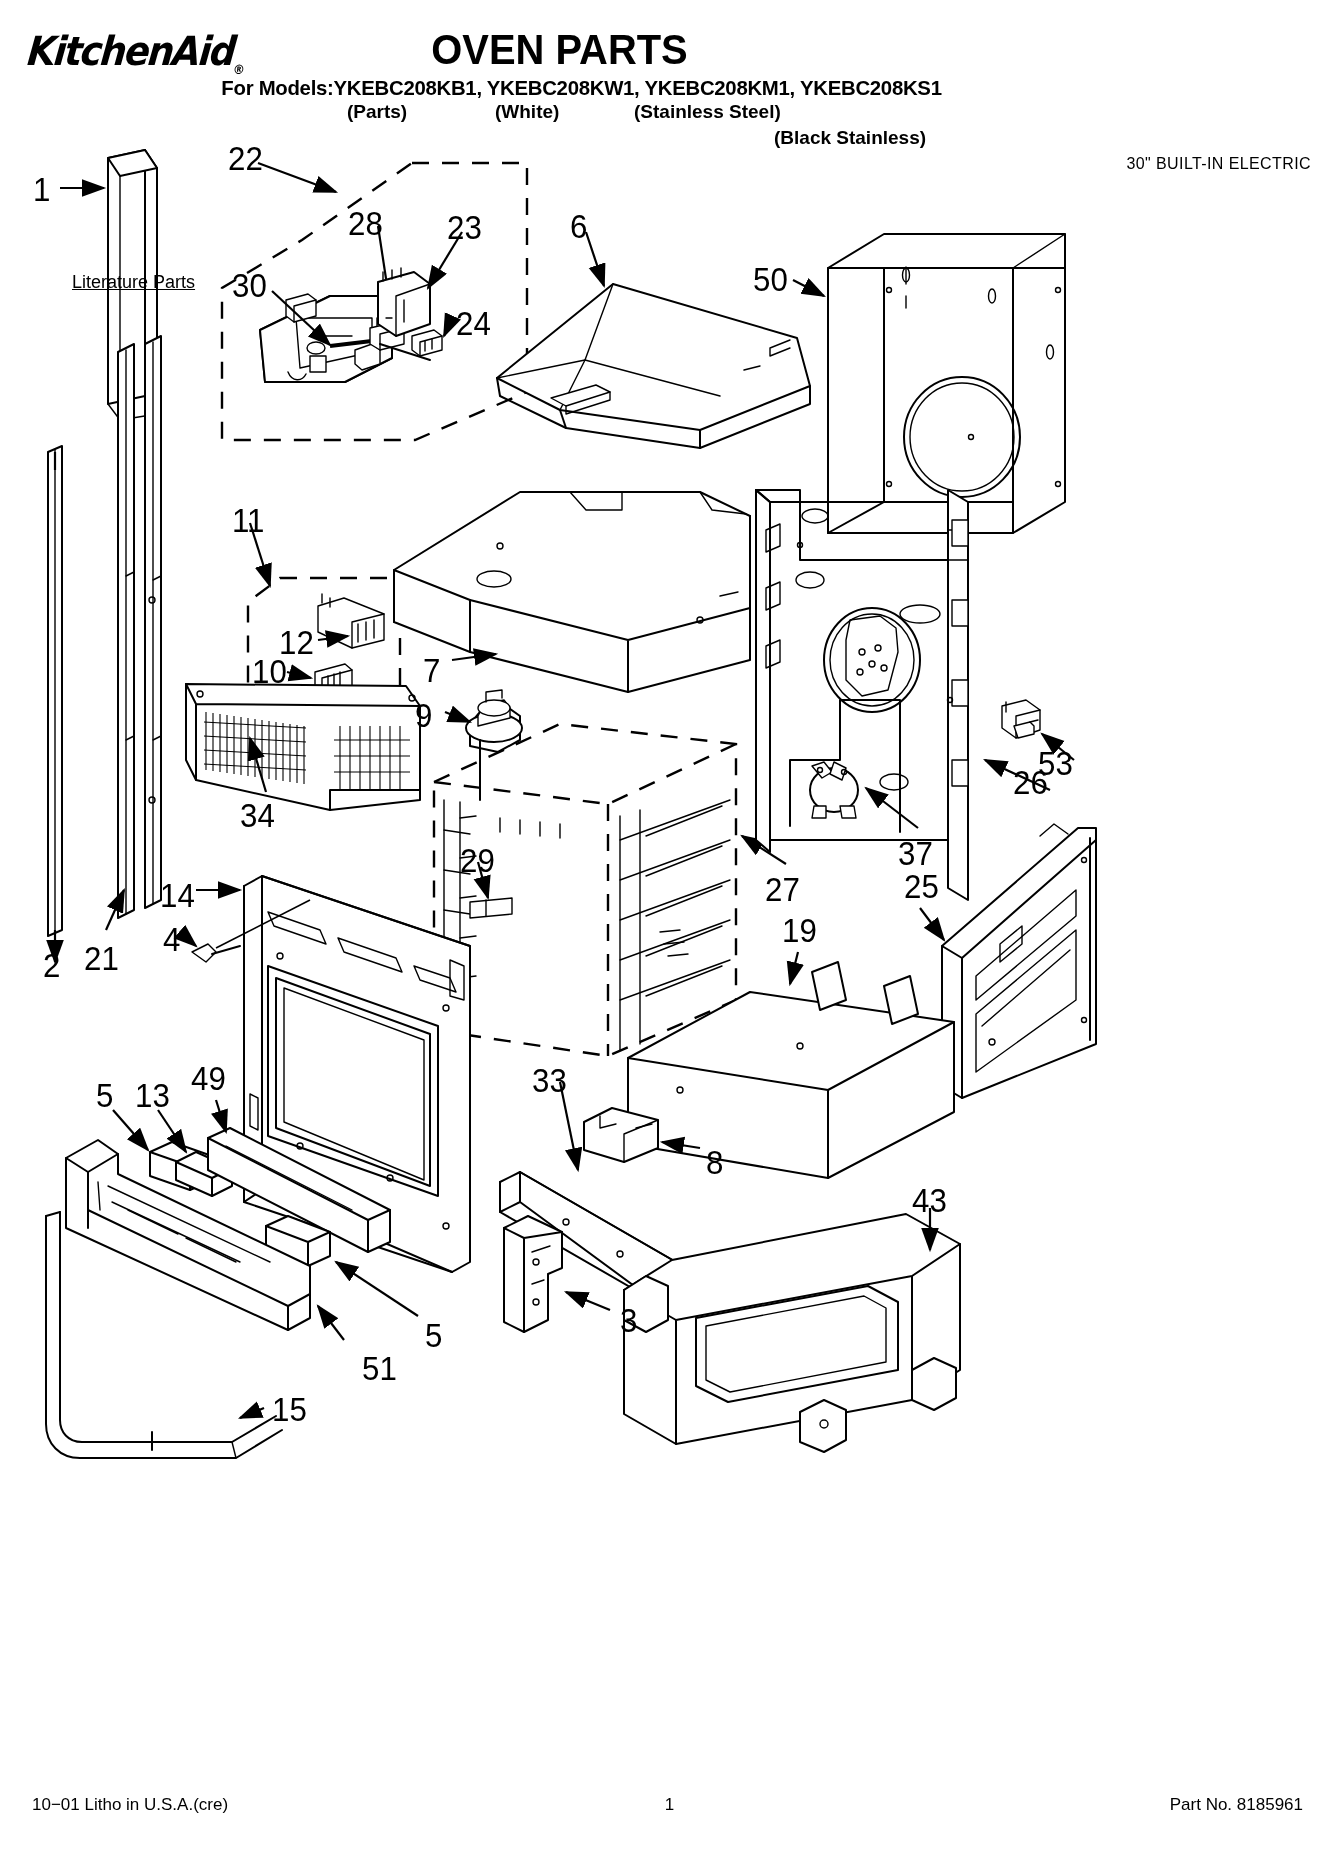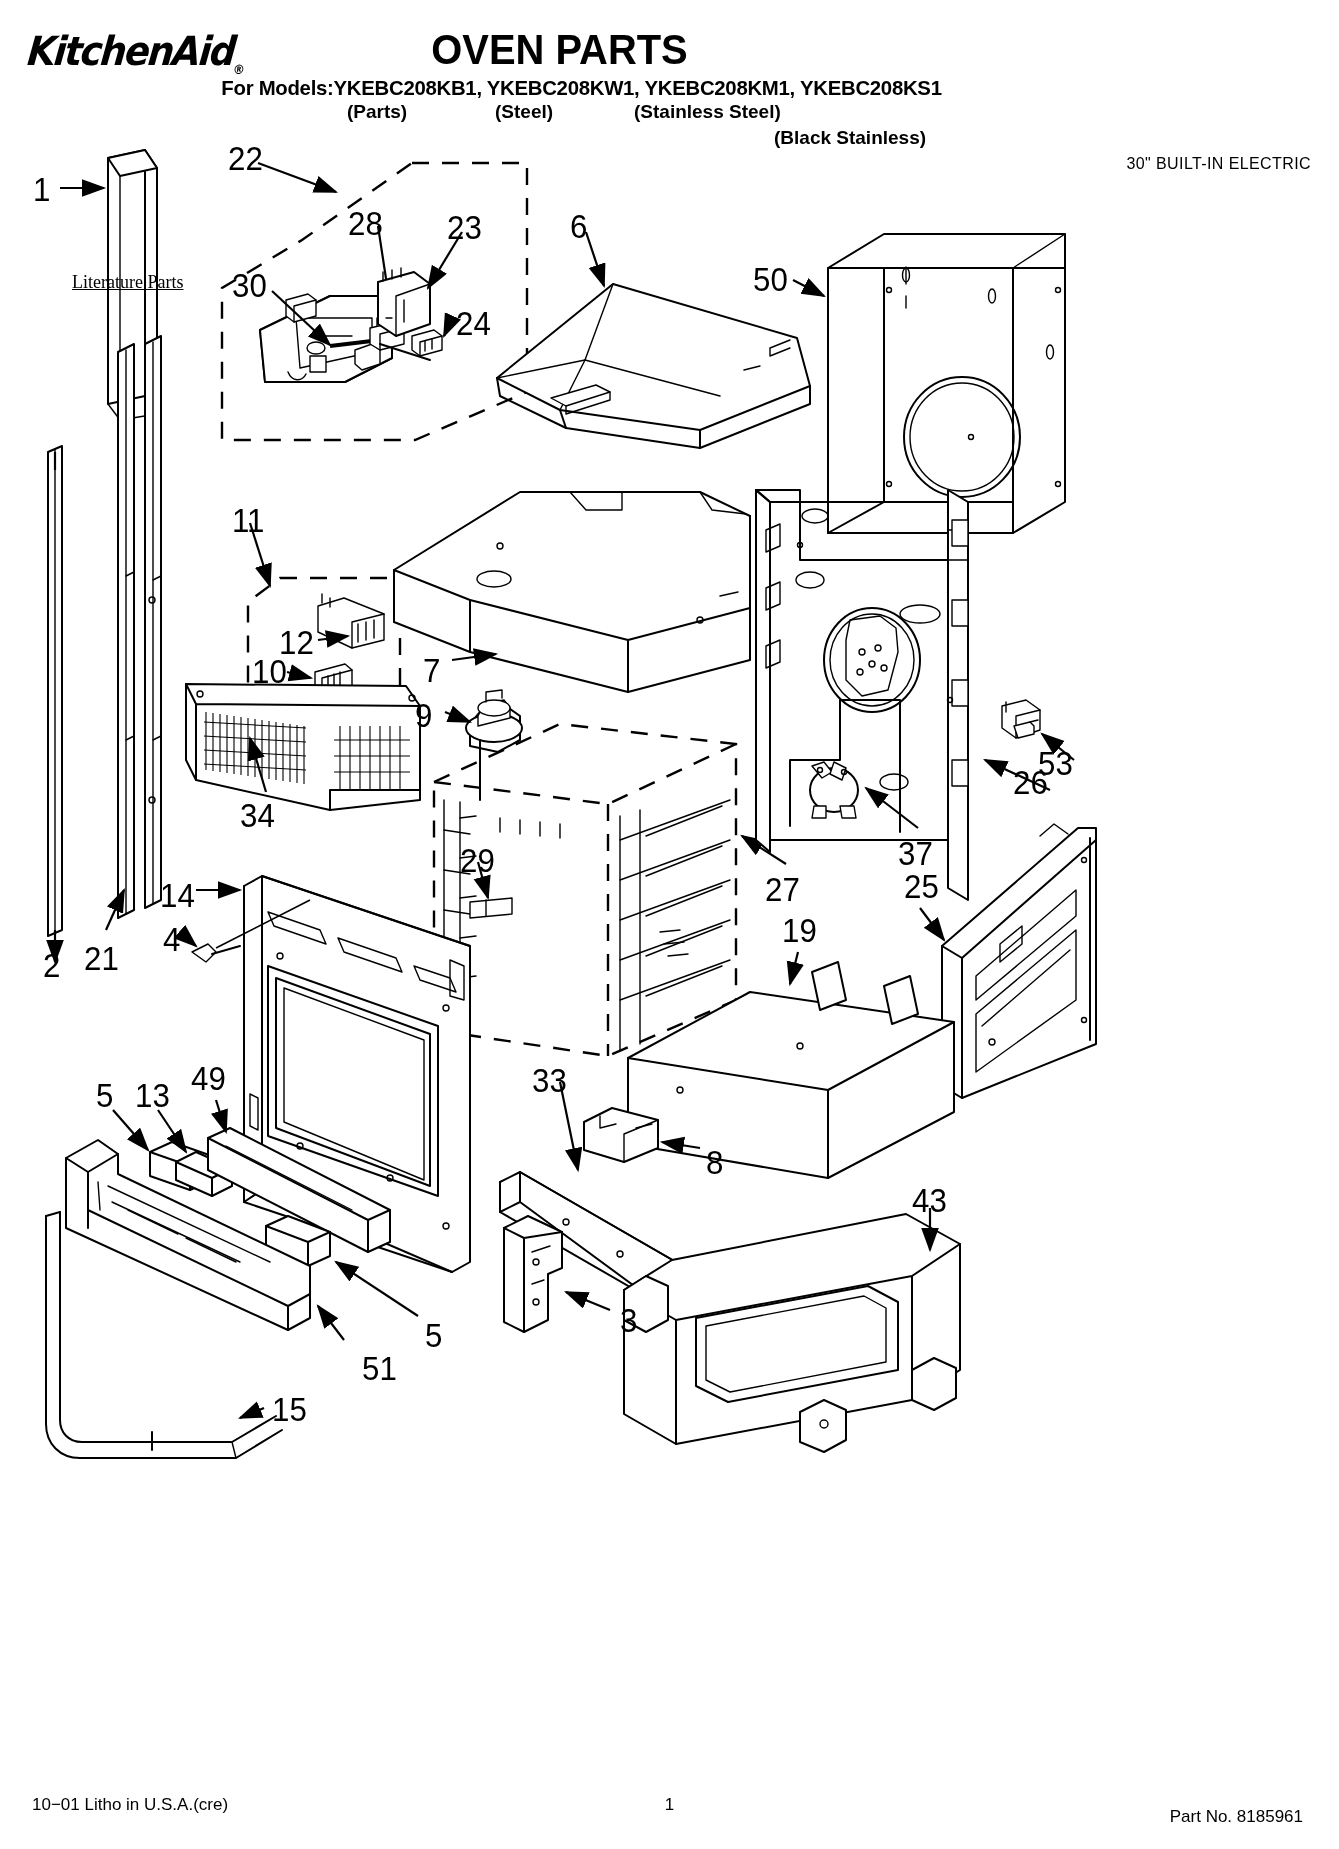--- a/index.html
+++ b/index.html
@@ -50,21 +50,21 @@
   .subtitle{
     position:absolute;right:28px;top:155px;
     font-size:16px;letter-spacing:0.4px;font-weight:normal;
     font-family:"Liberation Sans", sans-serif;
   }
 
   
   #footer{position:absolute;left:0;top:1795px;width:1339px;height:40px;font-size:17px;}
   #footer .left{position:absolute;left:32px;top:0;white-space:nowrap;}
   #footer .center{position:absolute;left:0;top:0;width:1339px;text-align:center;}
-  #footer .right{position:absolute;right:36px;top:12px;white-space:nowrap;}
+  #footer .right{position:absolute;right:36px;top:0;white-space:nowrap;}
 
   
   #drawing{position:absolute;left:0;top:0;width:1339px;height:1849px;}
   #drawing svg{display:block;}
   .ln{fill:none;stroke:#000;stroke-width:2;stroke-linejoin:round;stroke-linecap:round;}
   .ln-t{fill:none;stroke:#000;stroke-width:1.4;stroke-linejoin:round;stroke-linecap:round;}
   .fillw{fill:#fff;stroke:#000;stroke-width:2;stroke-linejoin:round;}
   .fillw-t{fill:#fff;stroke:#000;stroke-width:1.4;stroke-linejoin:round;}
   .dash{fill:none;stroke:#000;stroke-width:2.4;stroke-dasharray:17 13;stroke-linecap:butt;}
   .lead{fill:none;stroke:#000;stroke-width:2.2;}
@@ -79,35 +79,34 @@
     color:#000;line-height:1;
     white-space:nowrap;
     transform:scaleX(0.92);
     transform-origin:left top;
   }
   .lit-label{
     position:absolute;
     font-size:18px;font-weight:normal;
     text-decoration:underline;
     white-space:nowrap;
-    font-family:Liberation Serif, serif;
   }
 </style>
 </head>
 <body>
 
 <div id="sheet">
 
   <div id="header">
     <div class="brand"><span>KitchenAid</span><span class="reg">®</span></div>
     <div class="doc-title">OVEN PARTS</div>
     <div class="models">For Models:YKEBC208KB1, YKEBC208KW1, YKEBC208KM1, YKEBC208KS1</div>
     <div class="finish-row">
       <span class="f1">(Parts)</span>
-      <span class="f2">(Steel)</span>
+      <span class="f2">(White)</span>
       <span class="f3">(Stainless Steel)</span>
       <span class="f4">(Black Stainless)</span>
     </div>
     <div class="subtitle">30" BUILT-IN ELECTRIC</div>
   </div>
 
   <div id="drawing">
   <svg width="1339" height="1849" viewBox="0 0 1339 1849" xmlns="http://www.w3.org/2000/svg">
     <defs>
       <marker id="ah" markerWidth="12" markerHeight="12" refX="10" refY="4" orient="auto">

